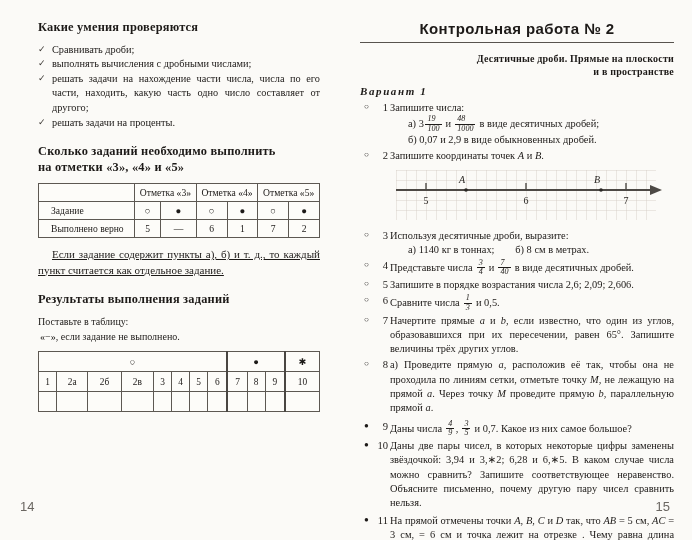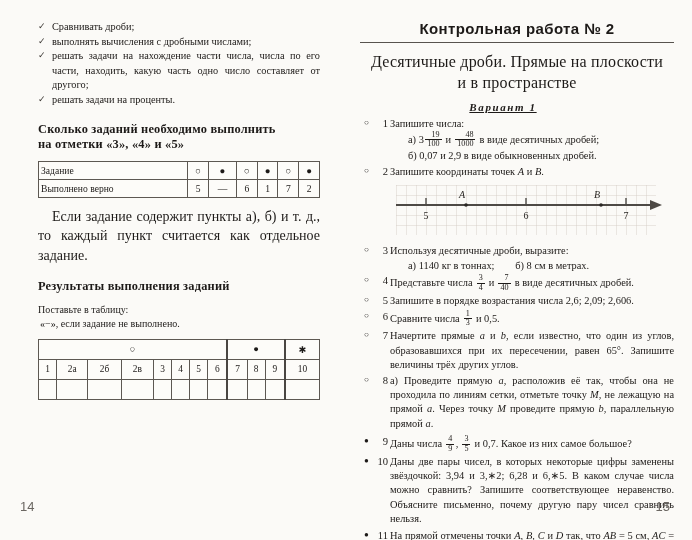--- a/index.html
+++ b/index.html
@@ -35,24 +35,24 @@
     border-collapse:collapse;width:100%;
     font-size:9.6px;background:#fdfcf9;
   }
   table.grade td,table.grade th,
   table.marks td,table.marks th{
     border:1px solid #5d5852;
     text-align:center;vertical-align:middle;
     padding:3px 2px;font-weight:normal;
   }
   table.grade th.blank{border-left:1px solid #5d5852;}
-  table.grade td.rowlabel{text-align:left;padding-left:2px;white-space:nowrap;}
+  table.grade td.rowlabel{text-align:left;padding-left:12px;white-space:nowrap;}
   table.grade tr{height:17px;}
 
-  p.note{font-size:14px;line-height:1.4;margin:8px 0 0 0;text-indent:14px;text-align:justify;}
+  p.note{font-size:11px;line-height:1.4;margin:8px 0 0 0;text-indent:14px;text-align:justify;text-decoration:underline;}
   p.note.first{margin-top:9px;}
   p.plain{font-size:10px;line-height:1.45;margin:0;}
   .pl-ind{padding-left:2px;}
 
   table.marks{margin-top:7px;font-size:9.4px;}
   table.marks td{height:15px;padding:2px 0;}
   table.marks tr.vals td{height:15px;}
   table.marks tr.empty td{height:15px;}
   .thick-l{border-left:2px solid #4a4642 !important;}
 
@@ -64,60 +64,62 @@
   .pageno.right{right:22px;}
 
   
   .cw-title{
     text-align:center;font-size:15px;font-weight:bold;
     font-family:"Liberation Sans",sans-serif;
     letter-spacing:.4px;margin:0;padding-bottom:5px;
   }
   .rule{border:0;border-top:1.3px solid #57534e;margin:0 0 9px 0;}
   .topic{
-    text-align:center;font-size:16px;font-weight:normal;line-height:1.3;
+    text-align:right;font-size:10px;font-weight:bold;line-height:1.3;
     margin:0 0 7px 0;letter-spacing:.2px;
   }
   .variant{
-    text-align:center;font-size:11px;font-weight:bold;font-style:italic;
-    letter-spacing:1.6px;margin:0 28px 4px 0;text-decoration:underline;
+    text-align:left;font-size:11px;font-weight:bold;font-style:italic;
+    letter-spacing:1.6px;margin:0 28px 4px 0;
   }
   ol.tasks{list-style:none;margin:0;padding:0;}
   ol.tasks>li{
     position:relative;padding-left:30px;
     font-size:10.4px;line-height:1.38;margin-bottom:1.5px;
     text-align:justify;
   }
   ol.tasks>li .bul{
     position:absolute;left:2px;top:0px;width:9px;text-align:center;font-size:8px;
   }
   ol.tasks>li .num{
     position:absolute;left:11px;top:0;width:17px;text-align:right;font-size:10.6px;
   }
   ol.tasks>li .sub{display:block;}
   .frac{
     display:inline-block;vertical-align:-0.42em;
-    text-align:right;font-size:8.1px;line-height:1.05;
+    text-align:left;font-size:8.1px;line-height:1.05;
     margin:0 1.5px;
+    font-style:italic;
   }
   .frac .n{display:block;padding:0 2px;}
   .frac .d{display:block;border-top:1px solid #1d1a18;padding:0 2px;}
   i.m{font-style:italic;}
 
   
   .numline-wrap{margin:6px 0 7px 36px;}
   svg.numline{display:block;}
 </style>
 </head>
 <body>
 
 <div class="page">
 
   <div class="col col-left">
 
+    <h2 class="sec-title">Какие умения проверяются</h2>
 
     <ul class="checks">
       <li>
         <span class="ck">✓</span>
         <span>Сравнивать дроби;</span>
       </li>
       <li>
         <span class="ck">✓</span>
         <span>выполнять вычисления с дробными числами;</span>
       </li>
@@ -131,20 +133,26 @@
       </li>
     </ul>
 
     <h2 class="sec-title tight">
       <span>Сколько заданий необходимо выполнить</span><br>
       <span>на отметки «3», «4» и «5»</span>
     </h2>
 
     <table class="grade">
       <tbody>
+          <tr>
+        <th class="blank"></th>
+        <th colspan="2">Отметка «3»</th>
+        <th colspan="2">Отметка «4»</th>
+        <th colspan="2">Отметка «5»</th>
+      </tr>
       <tr>
         <td class="rowlabel">Задание</td>
         <td>○</td>
         <td>●</td>
         <td>○</td>
         <td>●</td>
         <td>○</td>
         <td>●</td>
       </tr>
       <tr>

